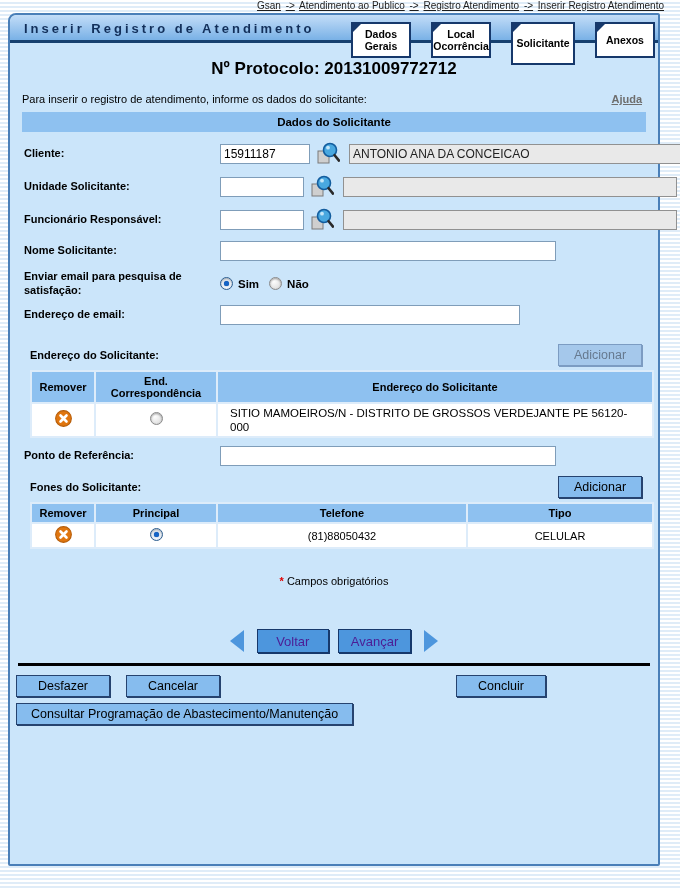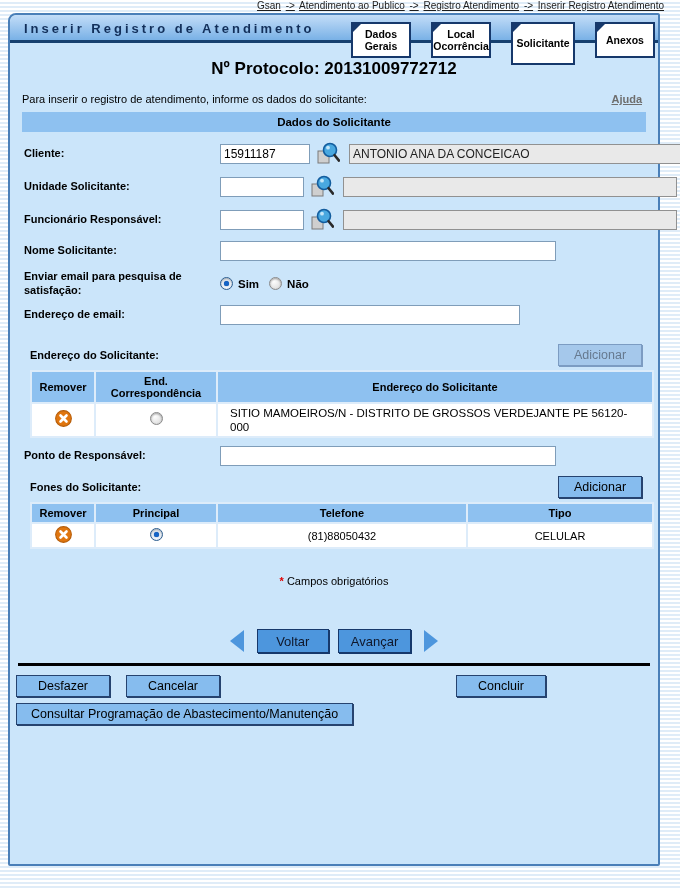--- a/index.html
+++ b/index.html
@@ -86,21 +86,21 @@
   tr.alt td { background: #cfe4f8; }
   td.addr { text-align: left; font-size: 11.5px; line-height: 1.25; }
   .col-remover { width: 64px; } .col-corr { width: 122px; } .col-tel { width: 250px; }
 
   
   .required { text-align: center; font-size: 11px; margin-top: 26px; }
   .required .star { color: #e00000; font-weight: bold; }
   .nav-row { display: flex; justify-content: center; align-items: center; gap: 9px; margin-top: 42px; }
   .btn-primary { background: #4d96dd; border: 1px solid #16386b; box-shadow: 1px 1px 0 #16386b;
     font-size: 13px; padding: 2px 12px; height: 24px; min-width: 72px; cursor: pointer;
-    font-family: "Liberation Sans", sans-serif; color: #0f172a; }
+    font-family: "Liberation Sans", sans-serif; color: #4c1d95; }
   .tri { width: 0; height: 0; cursor: pointer; }
   .tri-left { border-top: 11px solid transparent; border-bottom: 11px solid transparent; border-right: 14px solid #4d96dd; margin-right: 4px; }
   .tri-right { border-top: 11px solid transparent; border-bottom: 11px solid transparent; border-left: 14px solid #4d96dd; margin-left: 4px; }
   .hr-black { height: 3px; background: #000; margin: 10px 8px 0 8px; }
   .action-row { display: flex; align-items: center; margin: 9px 8px 0 6px; gap: 16px; }
   .action-row .grow { flex: 1; }
   .action-row .concluir { margin-right: 104px; min-width: 90px; }
   .consultar-row { margin: 6px 6px 0 6px; }
 </style>
 </head>
@@ -267,21 +267,21 @@
                 </svg>
           </span>
         </td>
         <td><span class="radio" id="radio-corr-0" style="margin:0 auto"></span></td>
         <td class="addr">SITIO MAMOEIROS/N - DISTRITO DE GROSSOS VERDEJANTE PE 56120-000</td>
       </tr>
     </tbody>
       </table>
 
     <div class="row" style="margin-top:8px">
-      <span class="lbl">Ponto de Responsável:</span>
+      <span class="lbl">Ponto de Referência:</span>
       <input type="text" class="wide" value="" style="">
     </div>
 
     <div class="sub-row" style="margin-top:10px">
       <span class="sub-lbl">Fones do Solicitante:</span>
       <button class="btn" id="btn-add-fone">Adicionar</button>
     </div>
     <table>
       <tbody>
           <tr>

